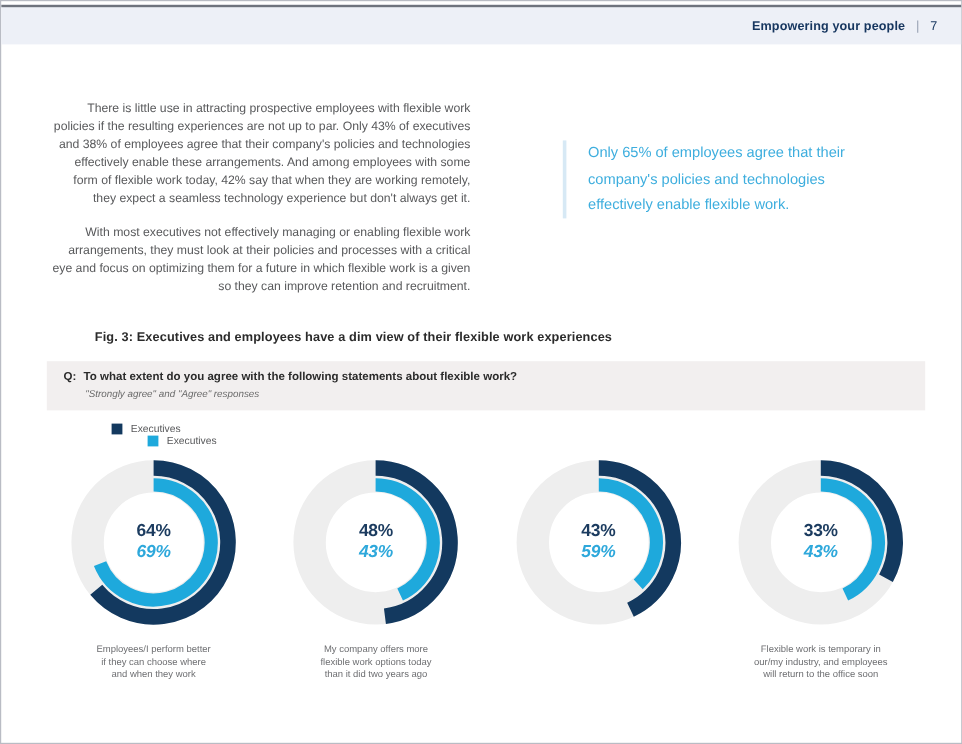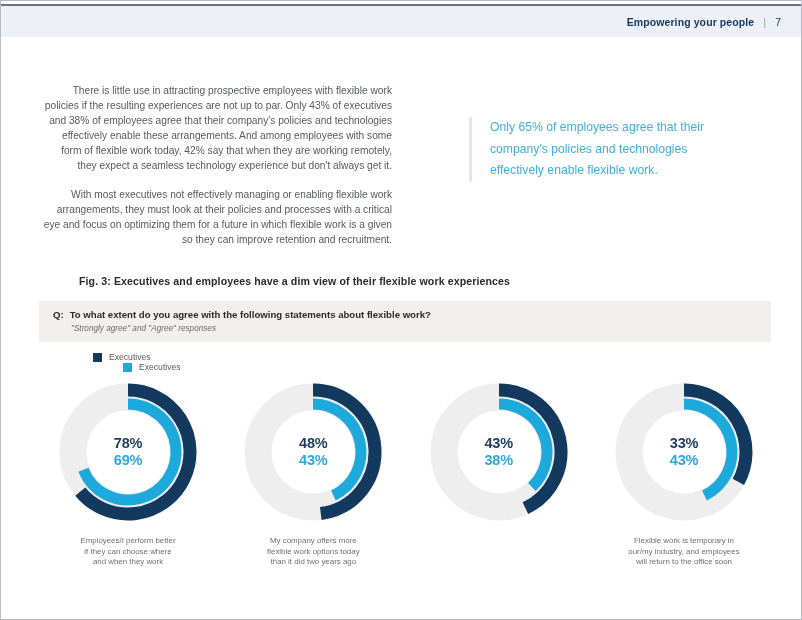--- a/index.html
+++ b/index.html
@@ -206,20 +206,21 @@
     color: #1b3b5f;
     line-height: 17px;
     letter-spacing: -0.2px;
   }
   .val-emp {
     font-size: 14.5px;
     font-weight: bold;
     color: #2ea8db;
     line-height: 17px;
     letter-spacing: -0.2px;
+    font-style: italic;
   }
   .donut-caption {
     margin-top: 11px;
     font-size: 7.9px;
     line-height: 10.6px;
     color: #6d6e71;
     text-align: center;
     width: 168px;
   }
 </style>
@@ -268,21 +269,21 @@
 
   <div id="donut-row">
       <div class="donut-cell">
         <div class="donut-wrap">
           <svg width="146" height="146" viewBox="0 0 146 146">
             <circle cx="73" cy="73" r="55" fill="none" stroke="#eeeeee" stroke-width="27"></circle>
             <path d="M 73 25 A 48 48 0 1 1 28.370728677363942 90.66997852886456" fill="none" stroke="#1ea9dc" stroke-width="11" stroke-linecap="butt"></path>
             <path d="M 73 11 A 62 62 0 1 1 25.22817894790107 112.52028736441878" fill="none" stroke="#13395f" stroke-width="13" stroke-linecap="butt"></path>
           </svg>
           <div class="donut-center">
-            <div class="val-exec">78%</div>
+            <div class="val-exec">64%</div>
             <div class="val-emp">69%</div>
           </div>
         </div>
         <div class="donut-caption">Employees/I perform better<br>if they can choose where<br>and when they work</div>
       </div>
       <div class="donut-cell">
         <div class="donut-wrap">
           <svg width="146" height="146" viewBox="0 0 146 146">
             <circle cx="73" cy="73" r="55" fill="none" stroke="#eeeeee" stroke-width="27"></circle>
             <path d="M 73 25 A 48 48 0 0 1 93.43740599512347 116.43169851836893" fill="none" stroke="#1ea9dc" stroke-width="11" stroke-linecap="butt"></path>
@@ -297,21 +298,21 @@
       </div>
       <div class="donut-cell">
         <div class="donut-wrap">
           <svg width="146" height="146" viewBox="0 0 146 146">
             <circle cx="73" cy="73" r="55" fill="none" stroke="#eeeeee" stroke-width="27"></circle>
             <path d="M 73 25 A 48 48 0 0 1 105.85826108457705 107.99049411622775" fill="none" stroke="#1ea9dc" stroke-width="11" stroke-linecap="butt"></path>
             <path d="M 73 11 A 62 62 0 0 1 99.3983160770345 129.09927725289322" fill="none" stroke="#13395f" stroke-width="13" stroke-linecap="butt"></path>
           </svg>
           <div class="donut-center">
             <div class="val-exec">43%</div>
-            <div class="val-emp">38%</div>
+            <div class="val-emp">59%</div>
           </div>
         </div>
       </div>
       <div class="donut-cell">
         <div class="donut-wrap">
           <svg width="146" height="146" viewBox="0 0 146 146">
             <circle cx="73" cy="73" r="55" fill="none" stroke="#eeeeee" stroke-width="27"></circle>
             <path d="M 73 25 A 48 48 0 0 1 93.43740599512347 116.43169851836893" fill="none" stroke="#1ea9dc" stroke-width="11" stroke-linecap="butt"></path>
             <path d="M 73 11 A 62 62 0 0 1 127.33101416271953 102.86872779430635" fill="none" stroke="#13395f" stroke-width="13" stroke-linecap="butt"></path>
           </svg>

